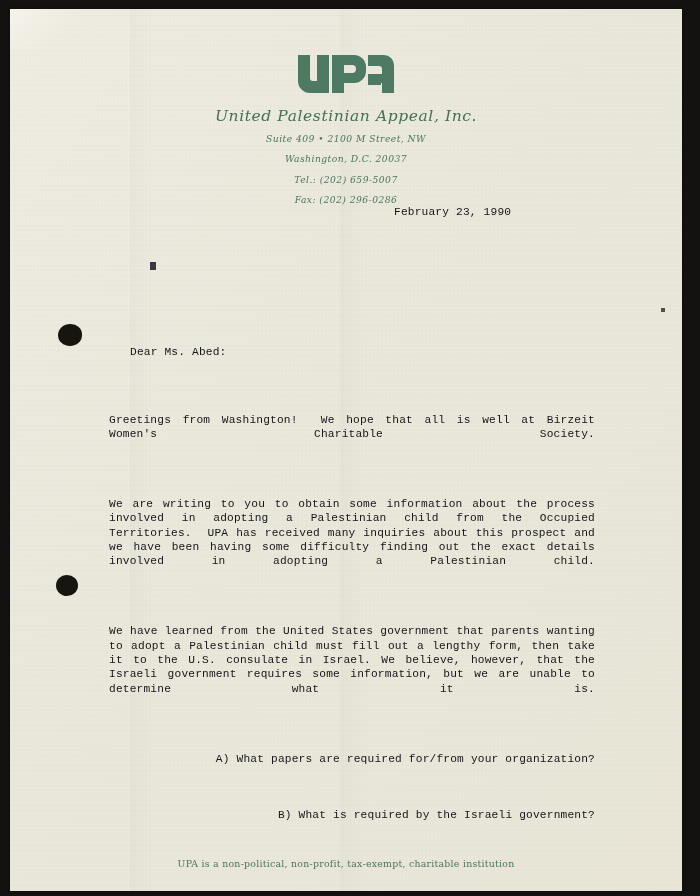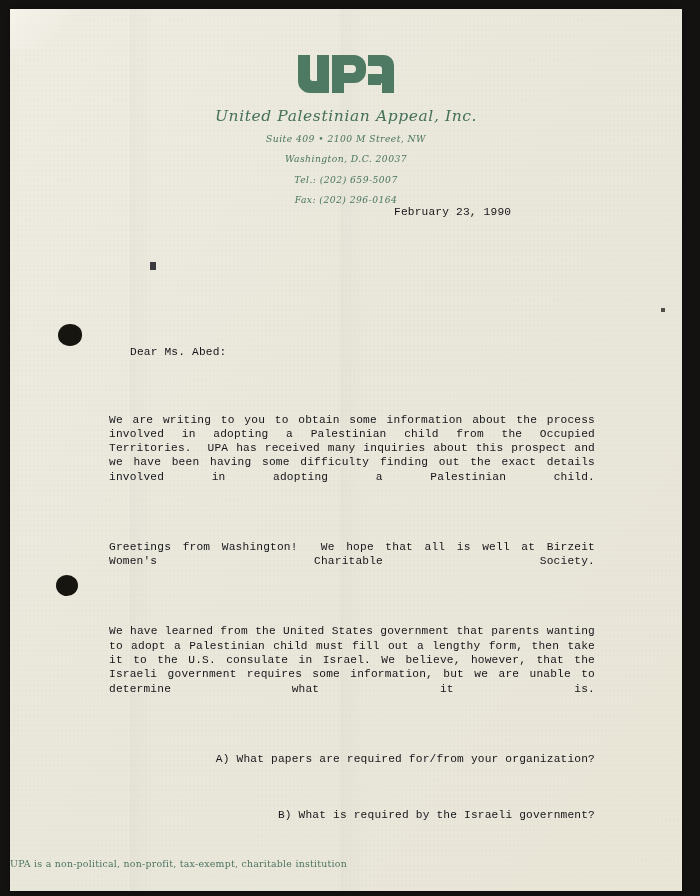--- a/index.html
+++ b/index.html
@@ -139,20 +139,21 @@
     width: 100%;
   }
   #body-text p.qline::after { display: none; }
 
   
   #footer-note {
     position: absolute;
     left: 0;
     top: 849px;
     width: 672px;
+    text-align: center;
     font-family: "DejaVu Serif", serif;
     font-size: 9.4px;
     letter-spacing: 0.25px;
     color: #4e7461;
   }
 
   
   .punch {
     position: absolute;
     background: #16150f;
@@ -226,31 +227,31 @@
             <path d="M72 2 h16 a10 10 0 0 1 10 10 v28 h-12 v-10 h-14 v-9 h14 v-5 a3 3 0 0 0 -3 -3 h-11 z"></path>
             <rect x="72" y="23" width="13" height="9"></rect>
           </g>
         </svg>
       </span>
 
       <p class="org-name">United Palestinian Appeal, Inc.</p>
       <p class="org-line">Suite 409 • 2100 M Street, NW</p>
       <p class="org-line">Washington, D.C. 20037</p>
       <p class="org-line">Tel.: (202) 659-5007</p>
-      <p class="org-line">Fax: (202) 296-0164</p>
+      <p class="org-line">Fax: (202) 296-0286</p>
     </div>
 
     <div class="typed" id="date-line">February 23, 1990</div>
 
 
     <div class="typed" id="salutation">Dear Ms. Abed:</div>
 
     <div class="typed" id="body-text">
+      <p>Greetings from Washington!  We hope that all is well at Birzeit Women's Charitable Society.</p>
       <p>We are writing to you to obtain some information about the process involved in adopting a Palestinian child from the Occupied Territories.  UPA has received many inquiries about this prospect and we have been having some difficulty finding out the exact details involved in adopting a Palestinian child.</p>
-      <p>Greetings from Washington!  We hope that all is well at Birzeit Women's Charitable Society.</p>
       <p>We have learned from the United States government that parents wanting to adopt a Palestinian child must fill out a lengthy form, then take it to the U.S. consulate in Israel. We believe, however, that the Israeli government requires some information, but we are unable to determine what it is.</p>
       <p class="qline">A) What papers are required for/from your organization?</p>
       <p class="qline">B) What is required by the Israeli government?</p>
       
       
       
       
     </div>
 
     <div id="footer-note">UPA is a non-political, non-profit, tax-exempt, charitable institution</div>

